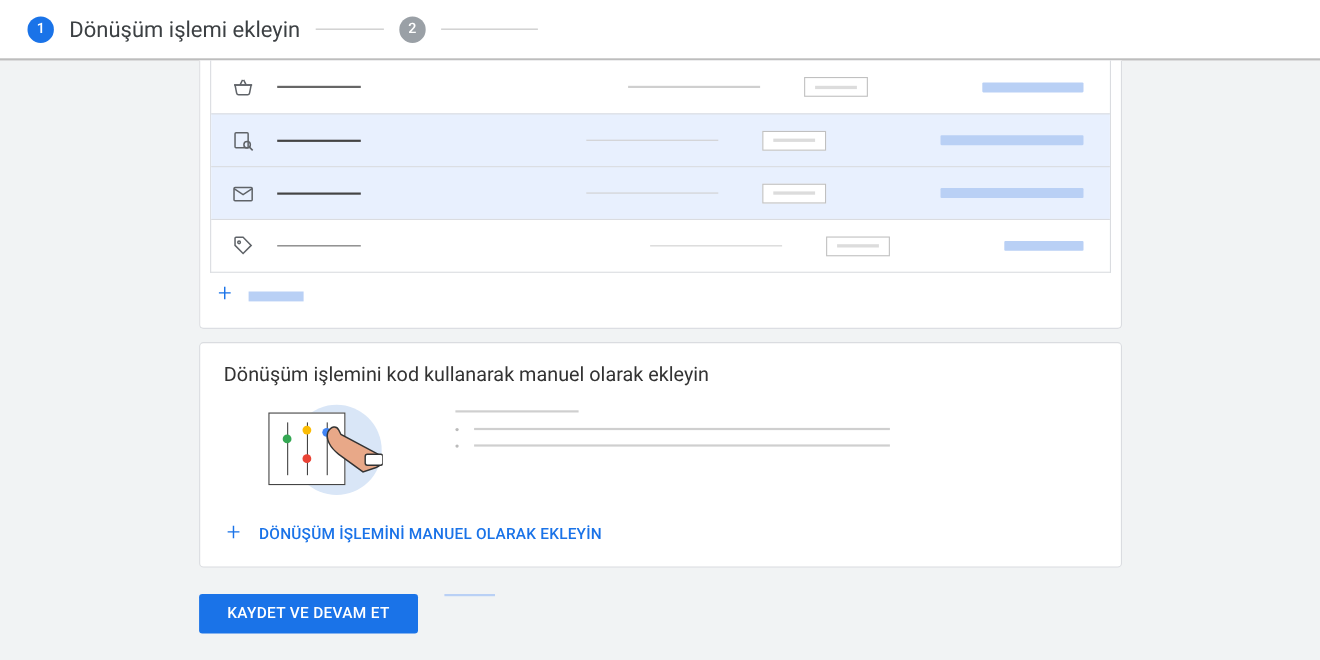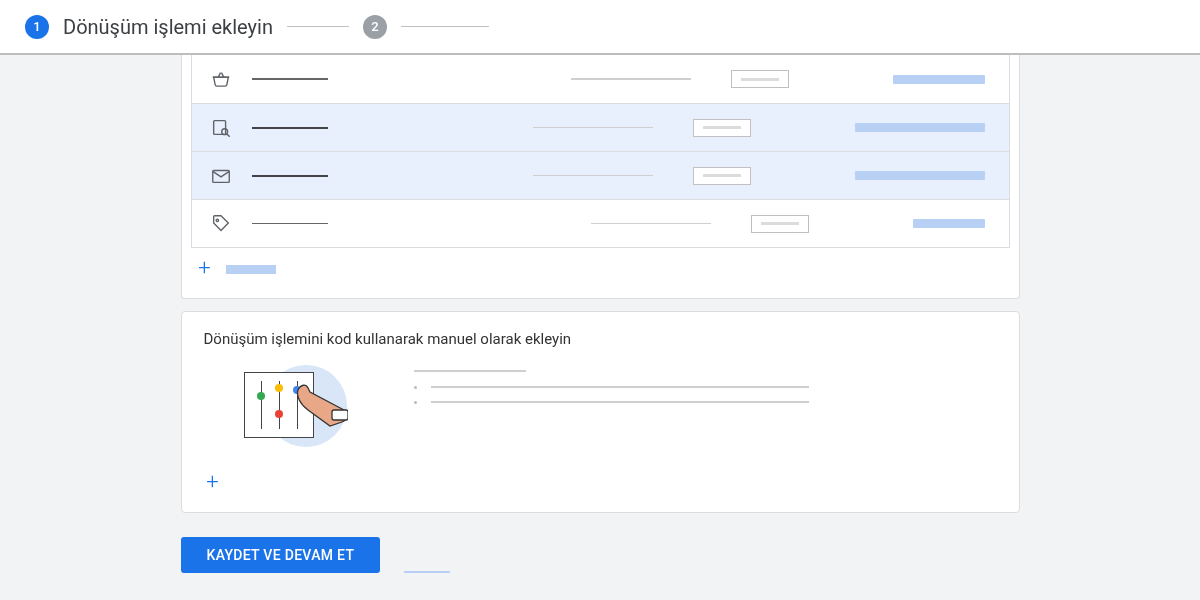--- a/index.html
+++ b/index.html
@@ -133,21 +133,21 @@
   .add-bar {
     width: 50px;
     height: 9px;
     background: #b9d0f5;
   }
   .card2 {
     margin-top: 12px;
     padding: 18px 22px 0 22px;
   }
   .card2-title {
-    font-size: 15px;
+    font-size: 18px;
     color: #333;
     font-weight: 400;
     margin-bottom: 20px;
   }
   .card2-body {
     display: flex;
     gap: 70px;
     align-items: flex-start;
     padding-left: 40px;
     margin-bottom: 30px;
@@ -231,21 +231,21 @@
     align-items: center;
     gap: 14px;
     padding: 0 0 20px 0;
     color: #1a73e8;
     font-size: 14px;
     font-weight: 500;
     letter-spacing: 0.2px;
   }
   .footer {
     display: flex;
-    align-items: flex-end;
+    align-items: flex-start;
     gap: 24px;
     margin: 24px 0 24px 0;
   }
   .primary-btn {
     background: #1a73e8;
     color: #fff;
     border: none;
     height: 36px;
     padding: 0 26px;
     font-size: 14px;
@@ -379,20 +379,21 @@
             <div class="desc-line dl-long" style="margin:0"></div>
           </div>
         <div class="desc-bullet">
             <div class="bullet"></div>
             <div class="desc-line dl-long" style="margin:0"></div>
           </div>
       </div>
     </div>
     <div class="manual-add">
       <div class="plus-icon">+</div>
+      <span>DÖNÜŞÜM İŞLEMİNİ MANUEL OLARAK EKLEYİN</span>
     </div>
   </div>
 
   <div class="footer">
     <button class="primary-btn">KAYDET VE DEVAM ET</button>
     <div class="sec-line"></div>
   </div>
 </div>
 
 </body></html>

